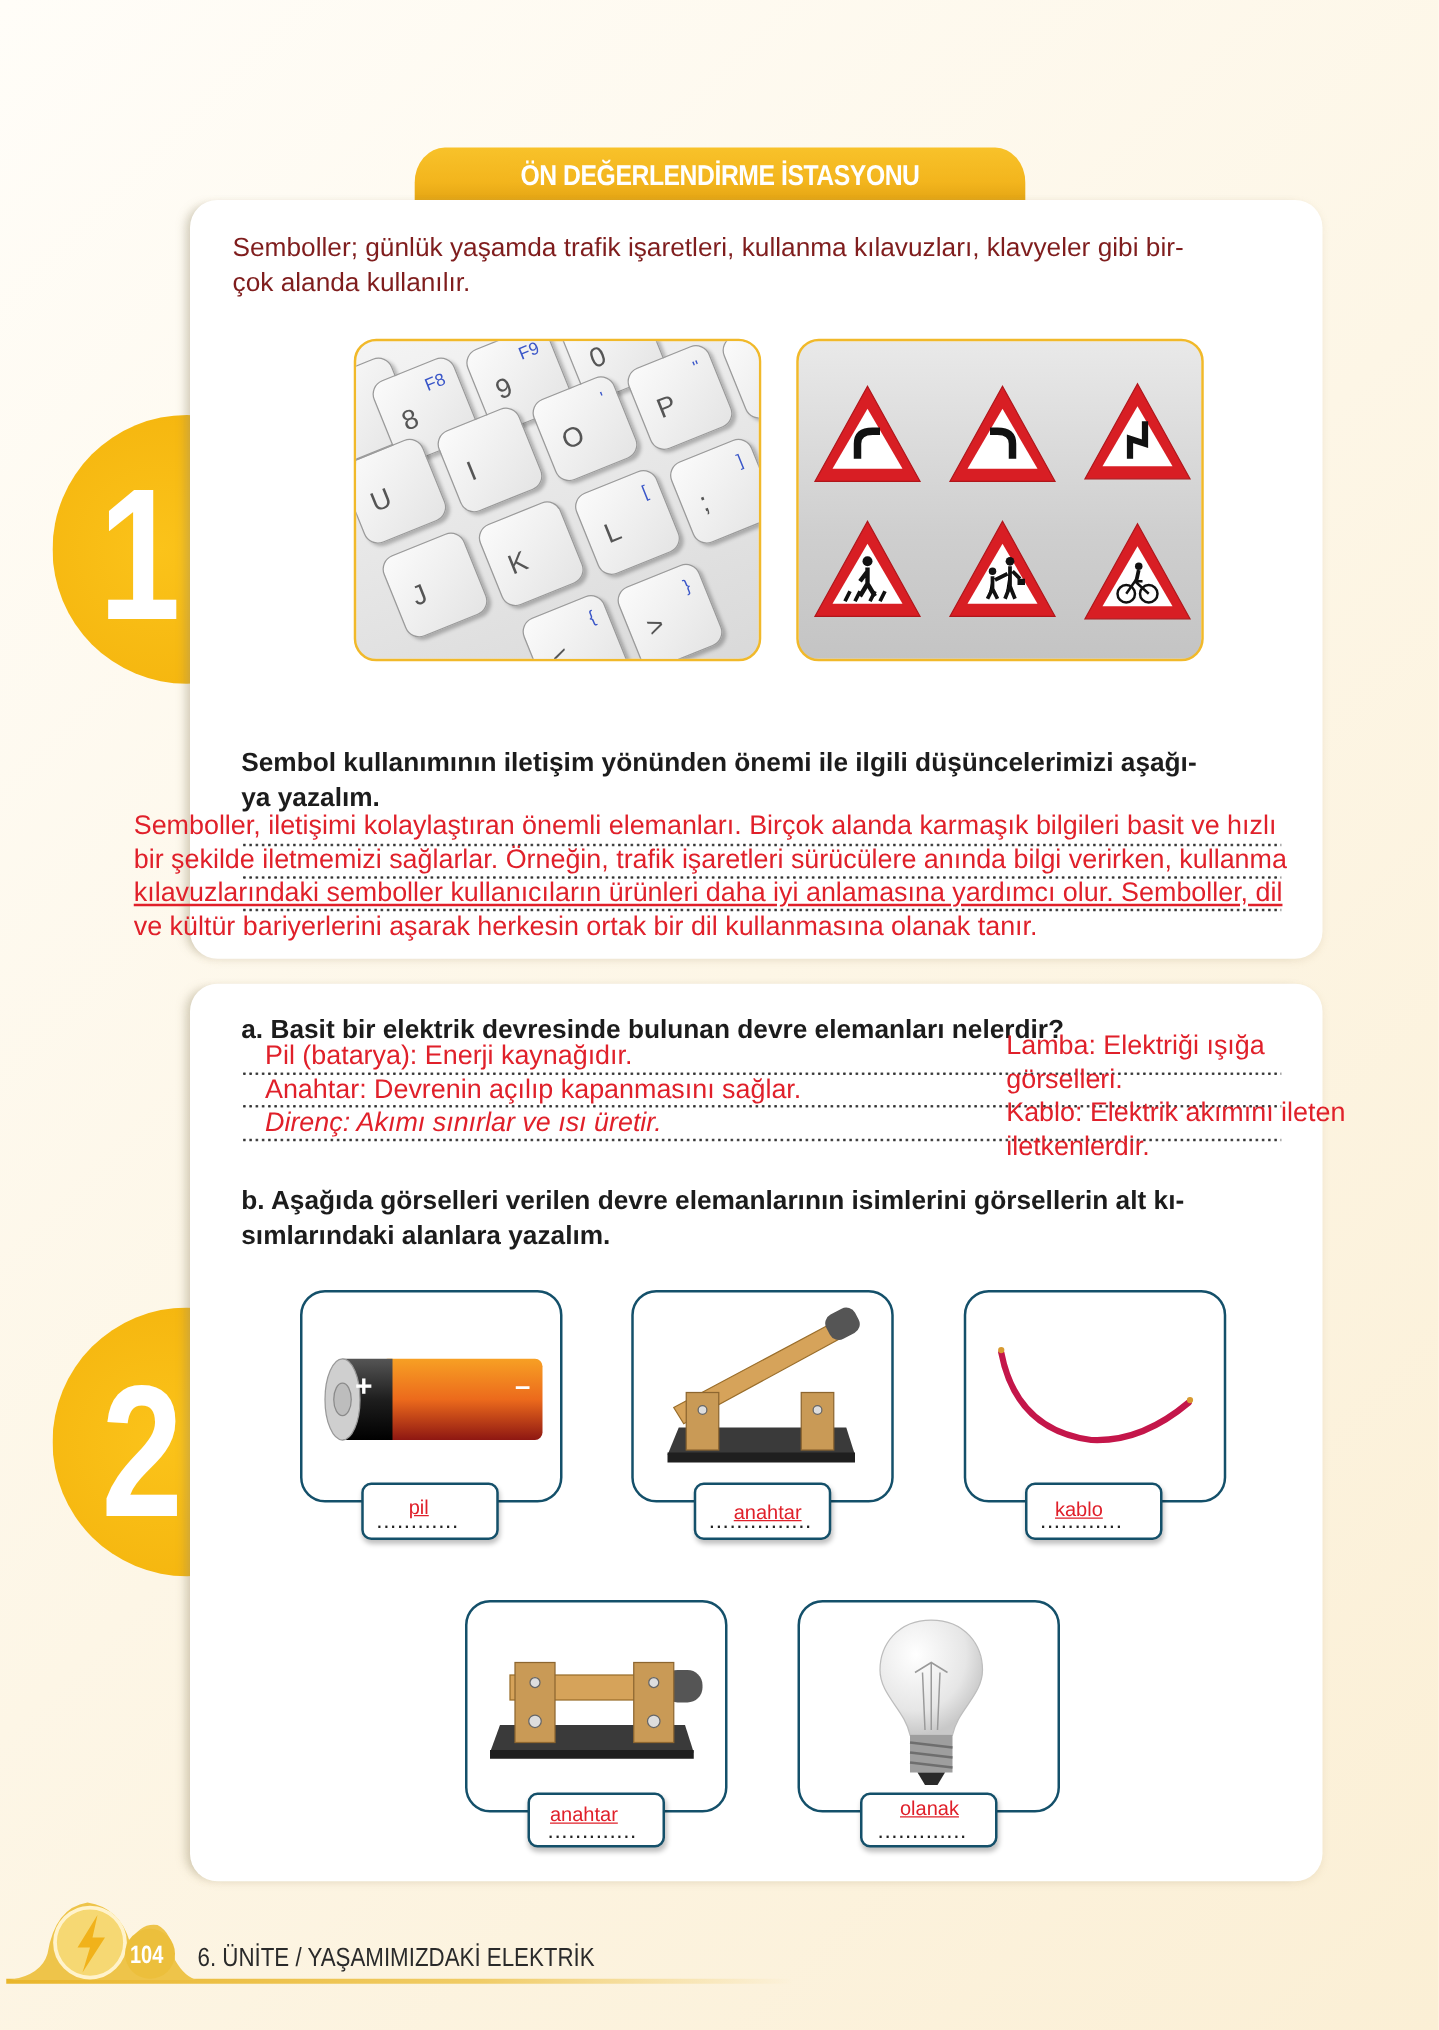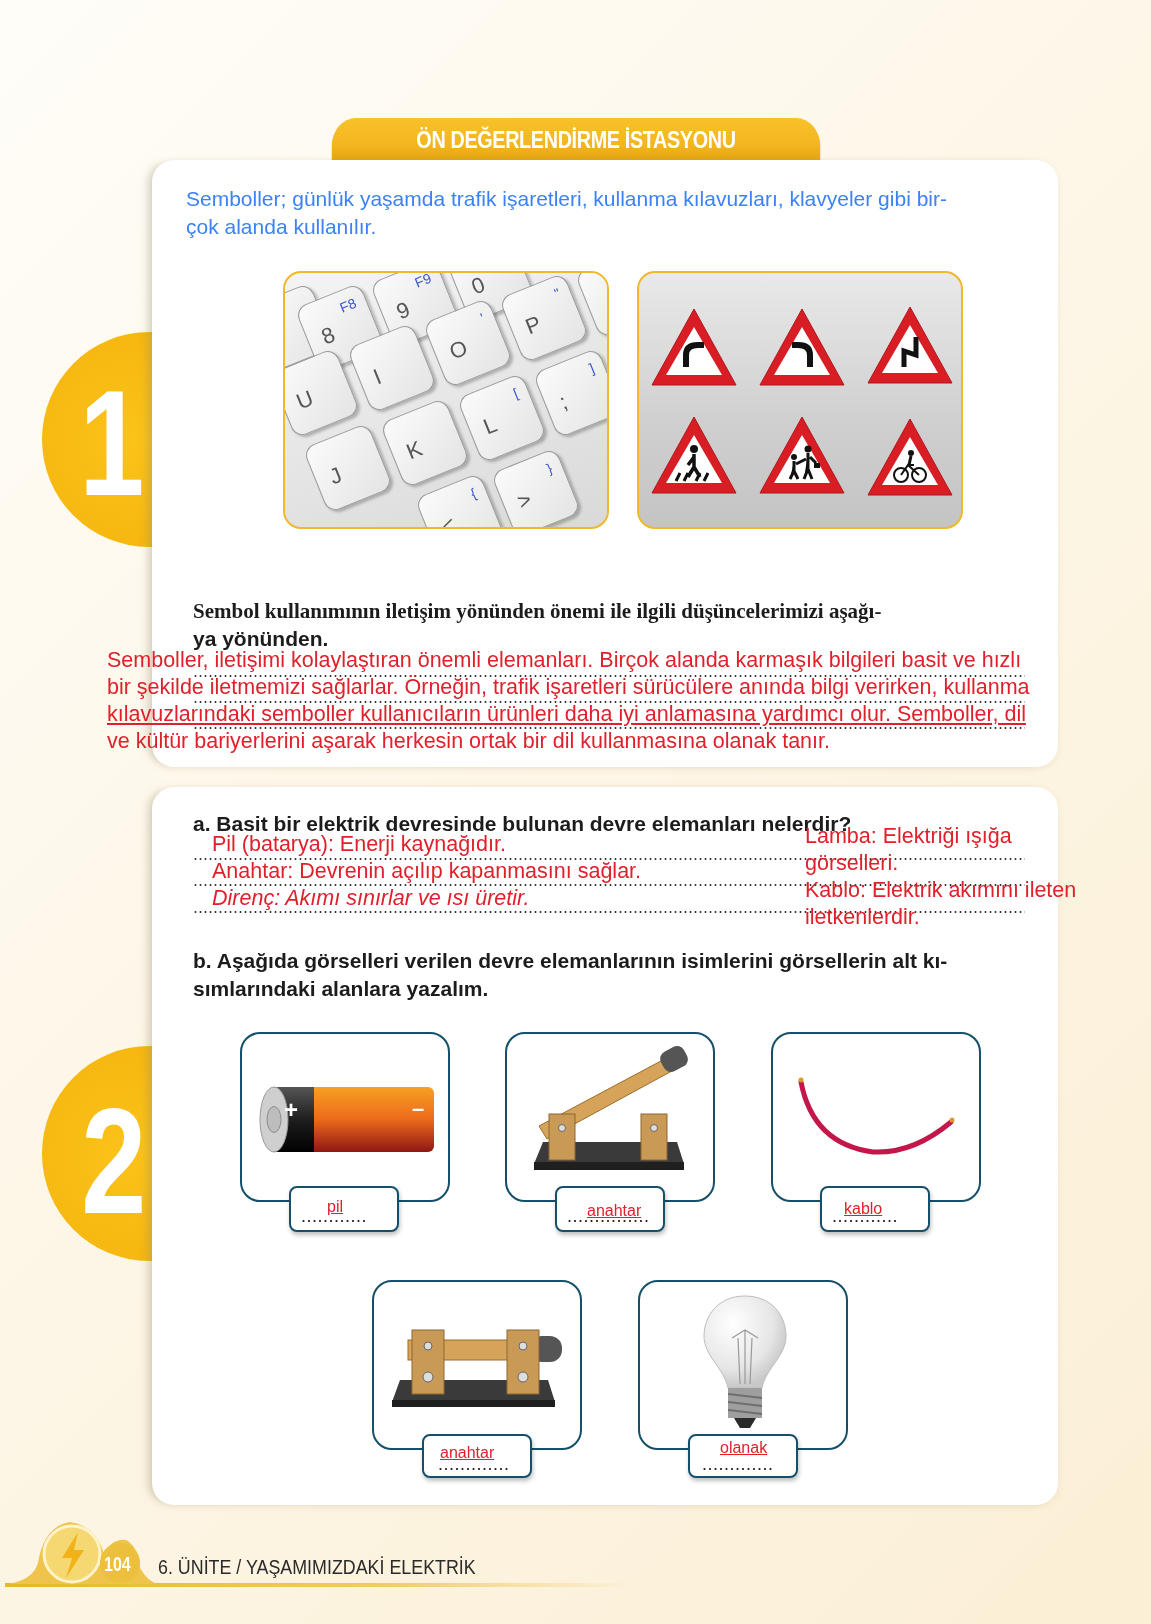--- a/index.html
+++ b/index.html
@@ -38,21 +38,21 @@
     background: radial-gradient(circle at 40% 50%, #fbc31a 0%, #f5b60f 70%, #e8a80c 100%);
     overflow: hidden;
   }
   .badge-clip { overflow: hidden; }
   .badge-num {
     color: #fff; font-weight: bold; font-size: 150px; line-height: 1;
     font-family: "Liberation Sans", sans-serif;
     transform: scaleX(0.78);
   }
 
-  .txt { font-size: 21px; line-height: 28px; color: #3b82f6; }
+  .txt { font-size: 21px; line-height: 28px; color: #7f1d1d; }
   .q { font-size: 21px; line-height: 28px; font-weight: bold; color: #1c1c1c; }
 
   .dots {
     height: 2px;
     background-image: radial-gradient(circle, #333 0.9px, transparent 1.2px);
     background-size: 5px 2px; background-repeat: repeat-x;
   }
   .ans {
     color: #e0202a; font-size: 21.5px; line-height: 27px;
     white-space: nowrap;
@@ -207,22 +207,22 @@
       <use href="#tri"></use>
       <circle cx="-9" cy="12" r="7" stroke="#111" stroke-width="2" fill="none"></circle>
       <circle cx="9" cy="12" r="7" stroke="#111" stroke-width="2" fill="none"></circle>
       <path d="M-9,12 L-2,2 L9,12 M-2,2 L4,2" stroke="#111" stroke-width="2" fill="none"></path>
       <circle cx="1" cy="-10" r="3" fill="#111"></circle>
       <path d="M1,-7 L-1,2" stroke="#111" stroke-width="3"></path>
     </g>
   </svg>
 </div>
 
-<div class="abs q" style="left:193px; top:597px;font-family:Liberation Serif, serif;">Sembol kullanımının iletişim yönünden önemi ile ilgili düşüncelerimizi aşağı-</div>
-<div class="abs q" style="left:193px; top:625px;">ya yönünden.</div>
+<div class="abs q" style="left:193px; top:597px;">Sembol kullanımının iletişim yönünden önemi ile ilgili düşüncelerimizi aşağı-</div>
+<div class="abs q" style="left:193px; top:625px;">ya yazalım.</div>
 
 <div class="abs dots" style="left:193px; top:675px; width:832px;"></div>
 <div class="abs dots" style="left:193px; top:701px; width:832px;"></div>
 <div class="abs dots" style="left:193px; top:727px; width:832px;"></div>
 
 <div class="abs ans" style="left:107px; top:647px;">Semboller, iletişimi kolaylaştıran önemli elemanları. Birçok alanda karmaşık bilgileri basit ve hızlı</div>
 <div class="abs ans" style="left:107px; top:674px;">bir şekilde iletmemizi sağlarlar. Örneğin, trafik işaretleri sürücülere anında bilgi verirken, kullanma</div>
 <div class="abs ans" style="left:107px; top:701px;text-decoration:underline;">kılavuzlarındaki semboller kullanıcıların ürünleri daha iyi anlamasına yardımcı olur. Semboller, dil</div>
 <div class="abs ans" style="left:107px; top:728px;">ve kültür bariyerlerini aşarak herkesin ortak bir dil kullanmasına olanak tanır.</div>
 

